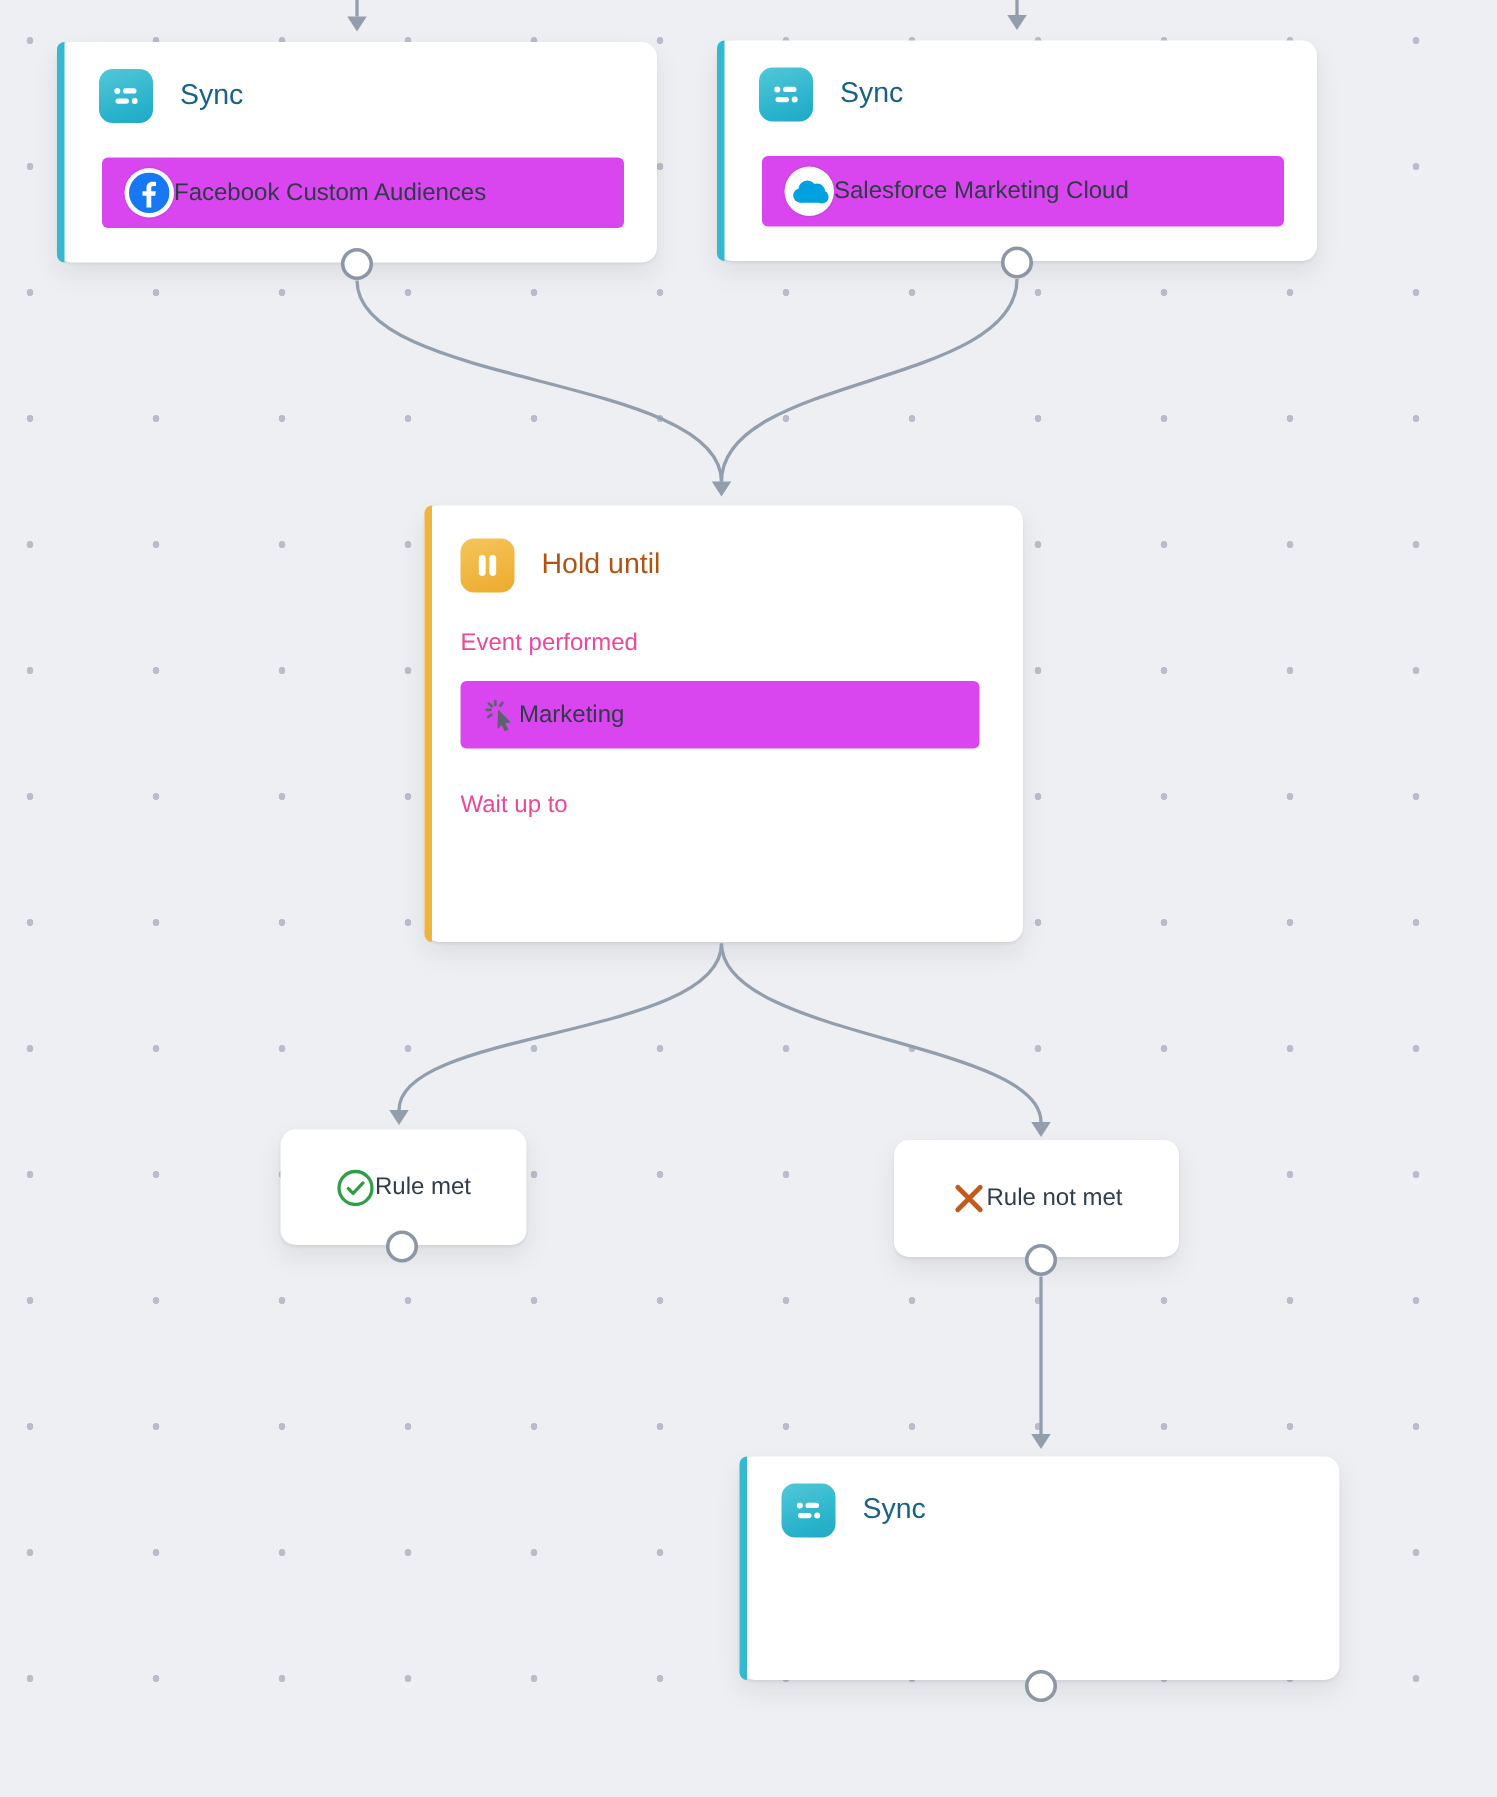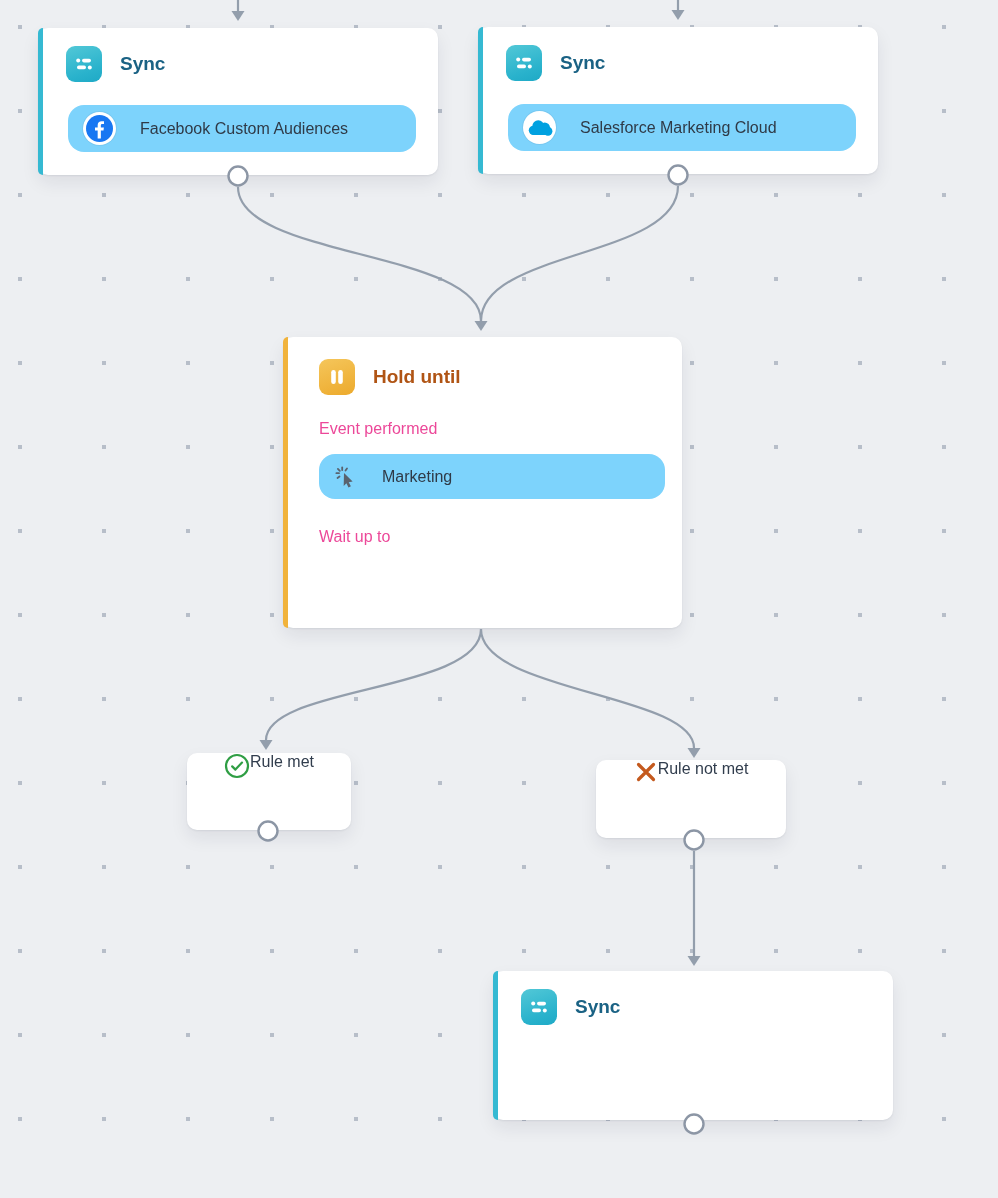--- a/index.html
+++ b/index.html
@@ -14,39 +14,39 @@
     position:absolute;background:#ffffff;border-radius:10px;
     box-shadow:0 1px 2px rgba(20,30,55,.07),0 8px 18px rgba(20,30,55,.08);
   }
   .accent{position:absolute;left:0;top:0;bottom:0;width:5px;border-radius:10px 0 0 10px;}
   .accent.teal{background:#35b9d2;}
   .accent.amber{background:#f1b33c;}
   .head{position:absolute;left:28px;top:18px;display:flex;align-items:center;gap:18px;}
   .nicon{width:36px;height:36px;border-radius:9px;display:flex;align-items:center;justify-content:center;flex:0 0 auto;}
   .nicon.teal-grad{background:linear-gradient(160deg,#52c8d7 0%,#29b2cc 70%,#1ea9c6 100%);}
   .nicon.amber-grad{background:linear-gradient(160deg,#f5c65b 0%,#efb23a 70%,#ecaa2d 100%);}
-  .ntitle{font-size:19px;font-weight:700;}
+  .ntitle{font-size:19px;font-weight:400;}
   .sync-title{color:#1a6284;}
   .hold-title{color:#b05414;}
   .field{
-    background:#7dd3fc;border-radius:16px;display:flex;align-items:center;
-    gap:24px;padding-left:15px;box-sizing:border-box;cursor:pointer;
+    background:#d946ef;border-radius:4px;display:flex;align-items:center;
+    gap:0;padding-left:15px;box-sizing:border-box;cursor:pointer;
   }
   .sync .field{position:absolute;left:30px;top:77px;width:348px;height:47px;}
   .ftext{font-size:16px;color:#2f3a47;}
   .logo{width:33px;height:33px;border-radius:50%;background:#fff;box-shadow:0 0 0 1px rgba(30,40,60,.06);display:flex;align-items:center;justify-content:center;flex:0 0 auto;}
   
-  .hold{width:399px;height:291px;padding:22px 25px 0 36px;box-sizing:border-box;}
+  .hold{width:399px;height:291px;padding:22px 25px 0 24px;box-sizing:border-box;}
   .hold .head{position:static;margin-bottom:24px;}
   .hlabel{font-size:16px;color:#ec4899;line-height:20px;margin:0 0 15px 0;}
   .hold .field{width:346px;height:45px;margin-bottom:0;}
   .gap-a{height:28px;}
   .ficon{width:24px;height:24px;display:flex;align-items:center;justify-content:center;flex:0 0 auto;}
   
-  .rule{display:flex;align-items:flex-start;justify-content:center;box-sizing:border-box;}
+  .rule{display:flex;align-items:center;justify-content:center;box-sizing:border-box;}
   .rlabel{font-size:16px;color:#313d4d;}
   svg{display:block;}
   .edges{position:absolute;left:0;top:0;pointer-events:none;}
 </style>
 </head>
 <body>
 
 <div class="canvas">
 
   <div class="card sync" style="left:38px;top:28px;width:400px;height:147px;">

